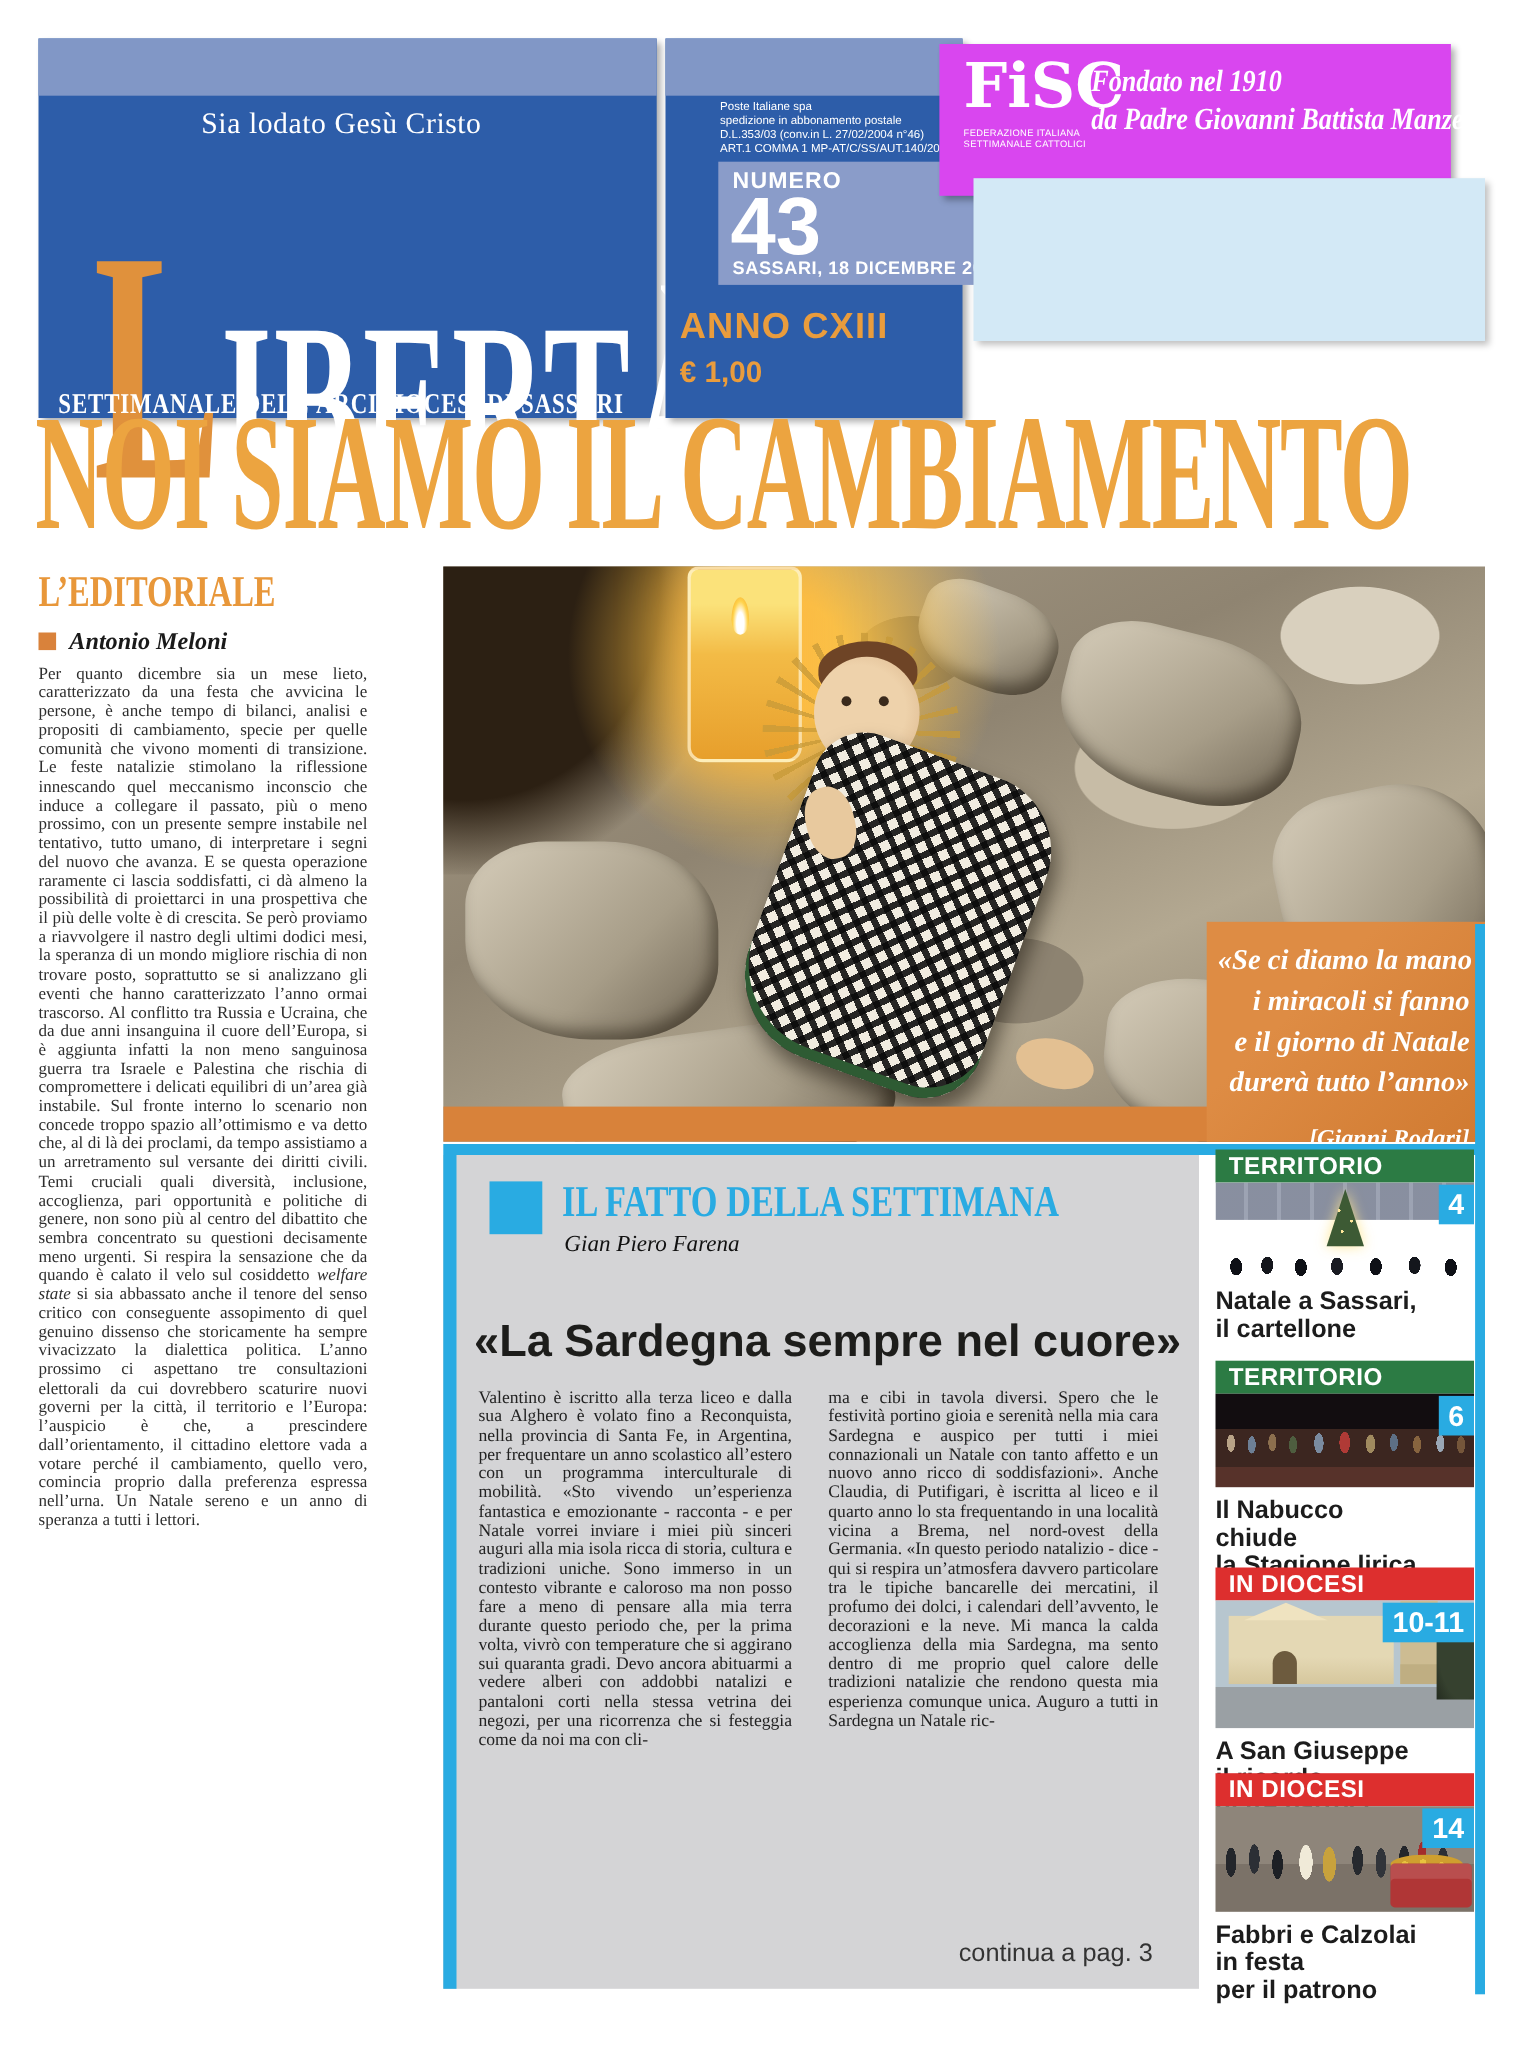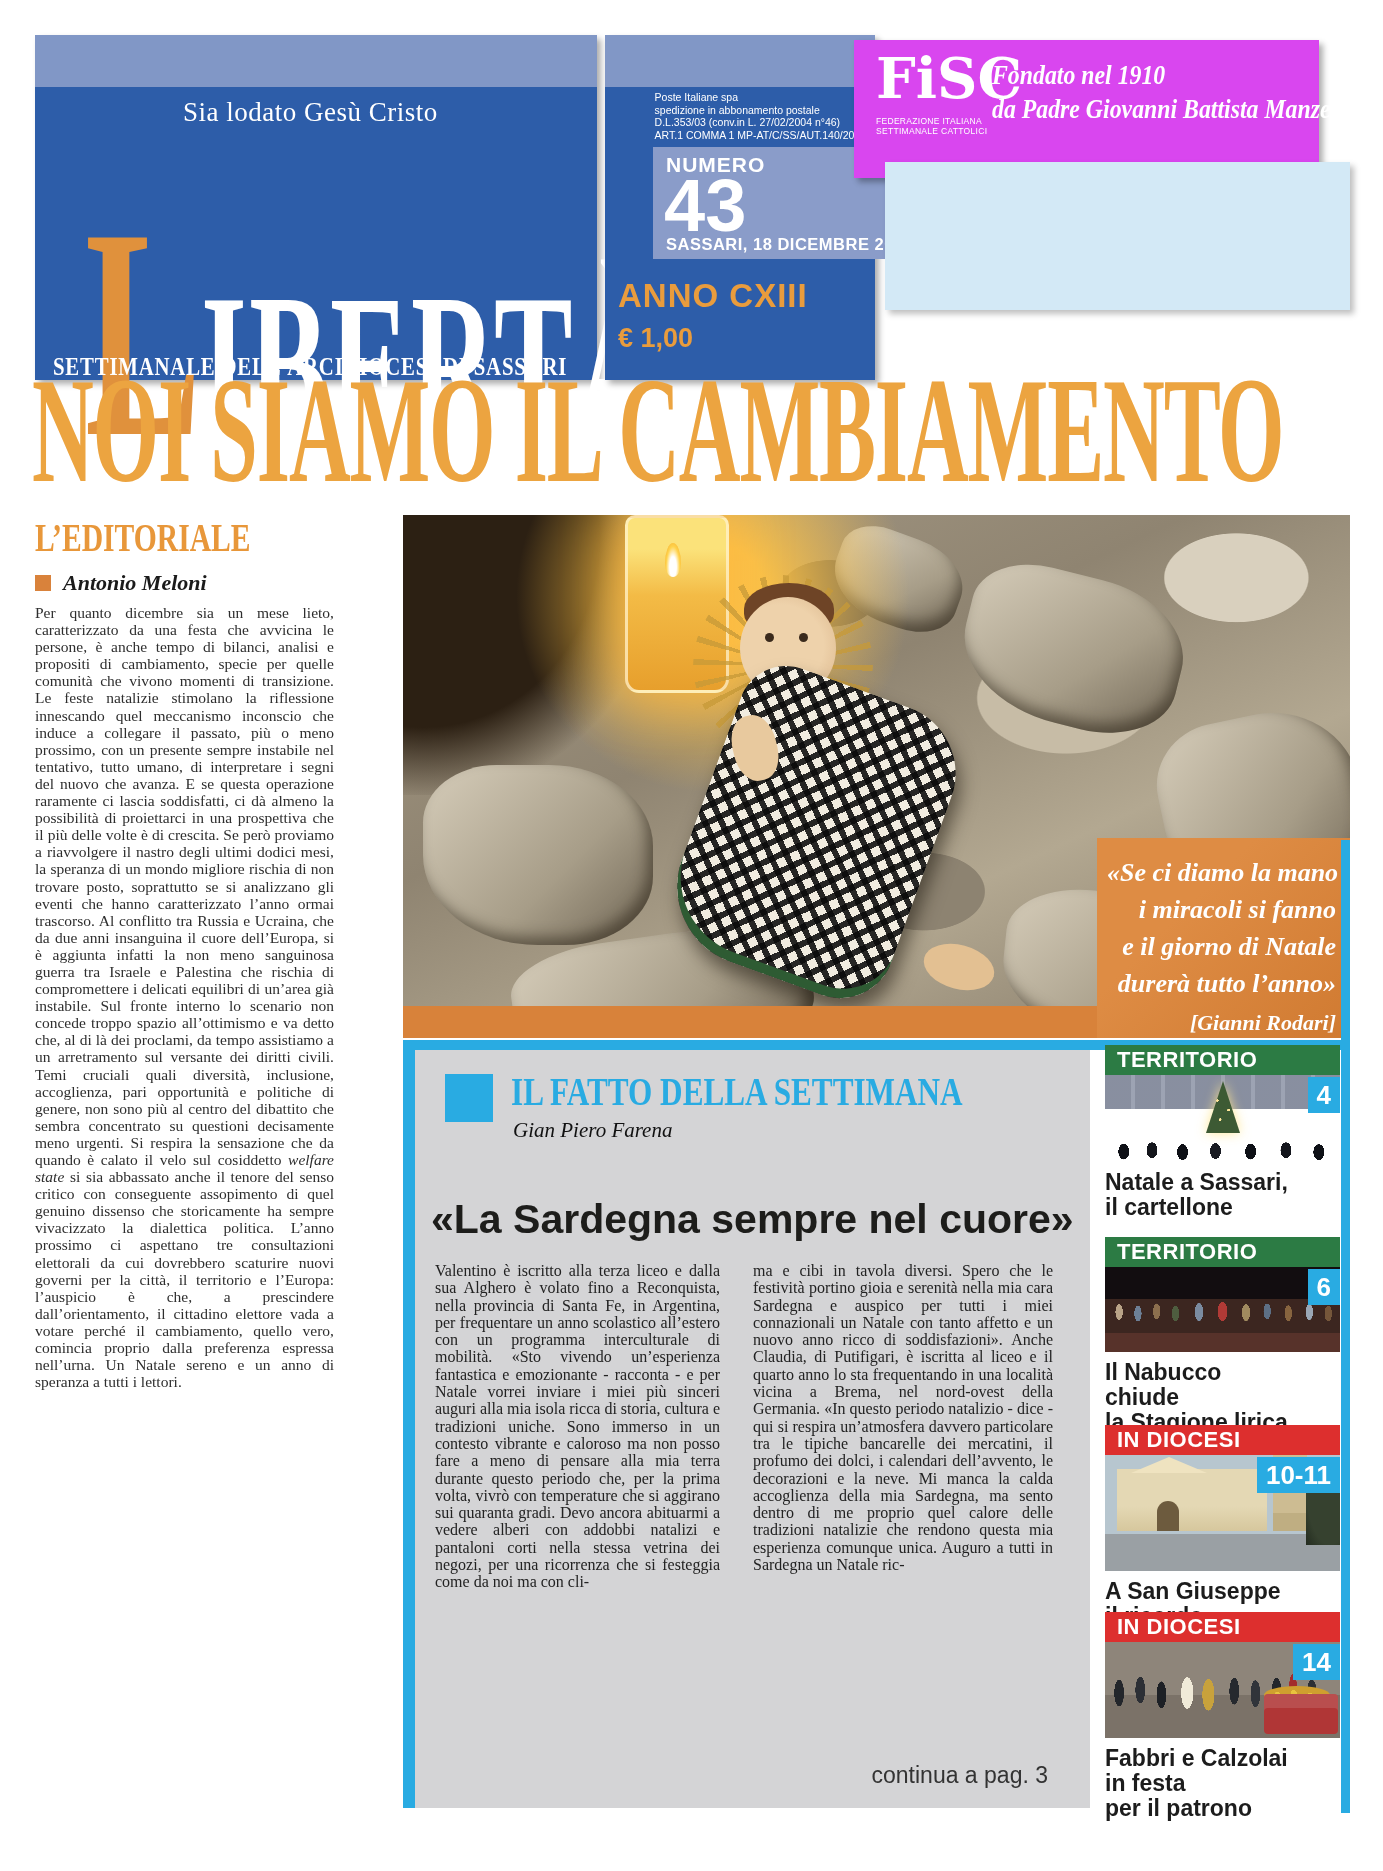--- a/index.html
+++ b/index.html
@@ -93,21 +93,21 @@
              box-shadow:inset 0 -10px 0 #2e5b33, 8px 10px 18px rgba(30,24,14,.55);}
   .baby-hand{position:absolute;left:330px;top:200px;width:44px;height:66px;border-radius:45%;
              transform:rotate(-14deg);background:#e8c99e;}
   .baby-feet{position:absolute;left:520px;top:430px;width:72px;height:44px;border-radius:50%;
              background:#e3c092;transform:rotate(15deg);}
   .photo-band{position:absolute;left:0;bottom:0;width:100%;height:32px;background:#d8823a;}
   .quote-box{position:absolute;left:1097px;top:838px;width:253px;height:200px;
              background:linear-gradient(135deg,#de8c44 0 35%,#d07a31 100%);
              color:#fff;text-align:right;padding:16px 14px 0 10px;box-sizing:border-box;}
   .quote-line{font-style:italic;font-weight:bold;font-size:26px;line-height:37px;white-space:nowrap;}
-  .quote-attr{font-style:italic;font-weight:bold;font-size:22px;margin-top:8px;}
+  .quote-attr{font-style:italic;font-weight:bold;font-size:22px;margin-top:20px;}
   .cyan-vline{position:absolute;left:1341px;top:840px;width:9px;height:973px;background:#29abe2;}
 
   
   .cyan-topline{position:absolute;left:403px;top:1040px;width:947px;height:10px;background:#29abe2;}
   .fatto{position:absolute;left:403px;top:1050px;width:687px;height:758px;background:#d4d4d6;
          border-left:12px solid #29abe2;box-sizing:border-box;}
   .fatto-sq{position:absolute;left:30px;top:24px;width:48px;height:48px;background:#29abe2;}
   .fatto-title{position:absolute;left:96px;top:18px;color:#29abe2;font-weight:bold;font-size:40px;
                white-space:nowrap;transform:scaleX(.78);transform-origin:left top;}
   .fatto-author{position:absolute;left:98px;top:68px;font-style:italic;font-size:21px;color:#111;}

